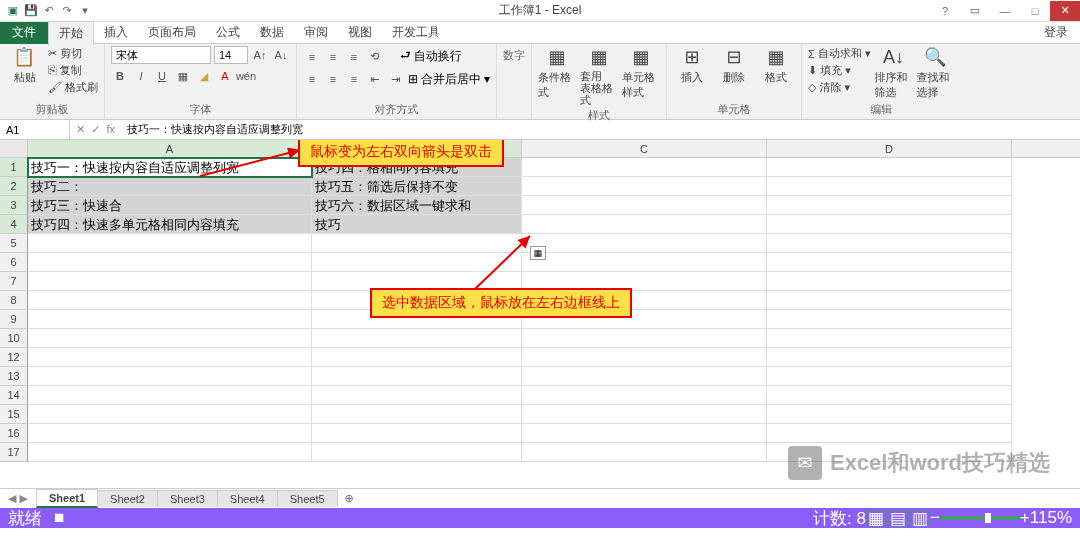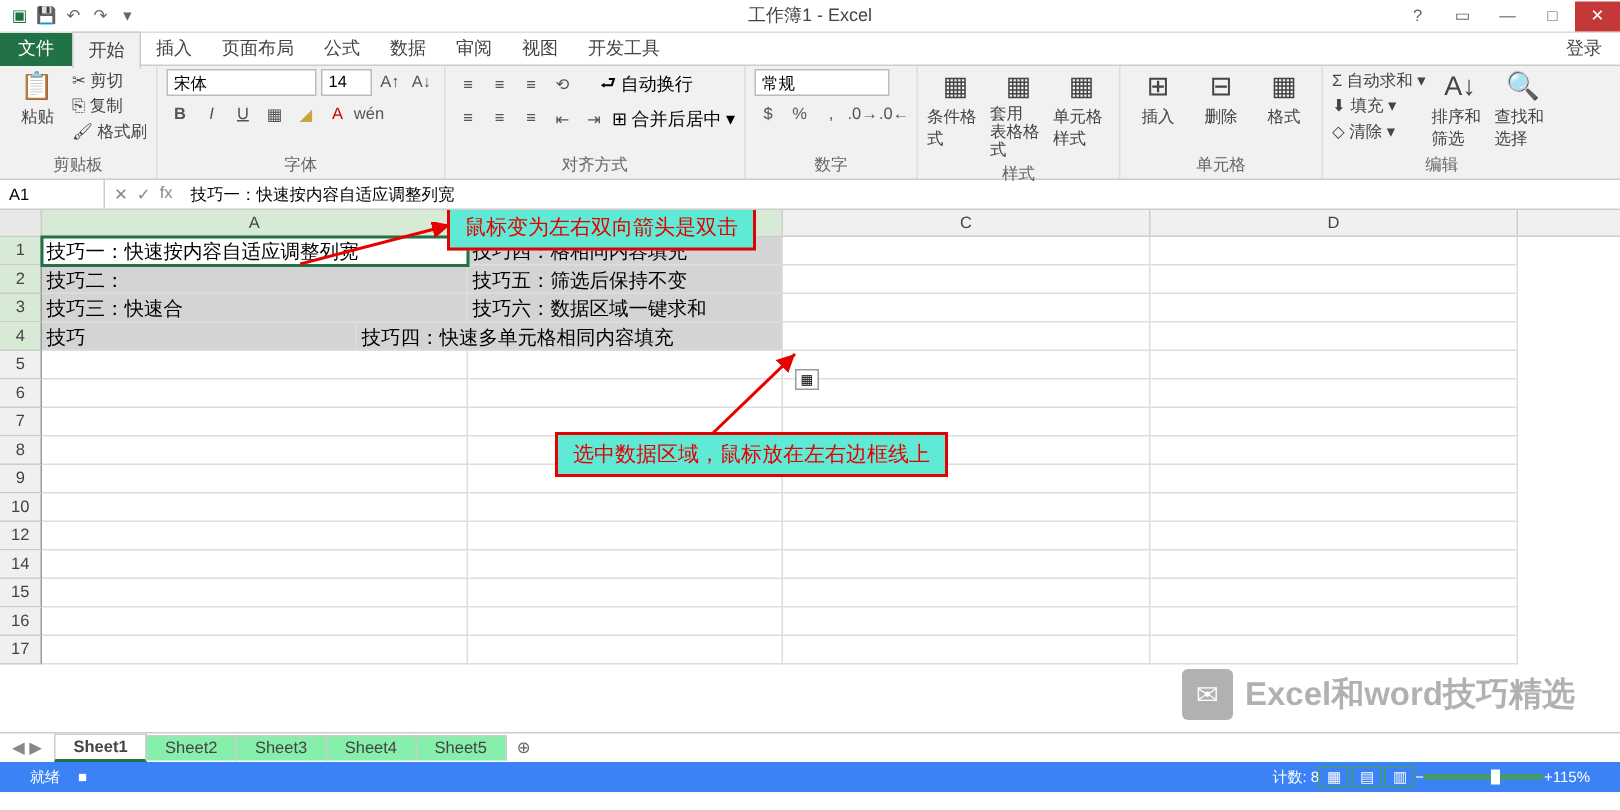--- a/index.html
+++ b/index.html
@@ -47,32 +47,32 @@
 .col-h.sel { background: #d6ead6; }
 .grid-rows { display: flex; flex-direction: column; }
 .grow { display: flex; height: 19px; }
 .row-h { width: 28px; background: #f0f0f0; border-right: 1px solid #999; border-bottom: 1px solid #ccc; text-align: center; font-size: 11px; color: #444; line-height: 19px; }
 .row-h.sel { background: #d6ead6; }
 .cell { border-right: 1px solid #ddd; border-bottom: 1px solid #ddd; font-size: 13px; font-family: "SimSun", serif; padding: 0 3px; line-height: 19px; overflow: hidden; white-space: nowrap; }
 .cell.selected { background: #d4d4d4; }
 .cell.active { background: #fff; outline: 2px solid #217346; outline-offset: -1px; position: relative; z-index: 2; }
 
 
-.anno { position: absolute; border: 2px solid #e60000; background: #5eead4; color: #e60000; font-size: 14px; padding: 4px 10px; z-index: 50; }
+.anno { position: absolute; border: 2px solid #e60000; background: #fde047; color: #e60000; font-size: 14px; padding: 4px 10px; z-index: 50; }
 .arrow-svg { position: absolute; z-index: 49; pointer-events: none; }
 
 
 .sheettabs-row { height: 20px; border-top: 1px solid #ccc; display: flex; align-items: center; background: #fff; font-size: 11px; }
 .st-nav { display: flex; gap: 4px; padding: 0 8px; color: #888; }
-.st-tab { padding: 2px 12px; border: 1px solid #ccc; border-bottom: none; margin-right: -1px; background: #86efac; color: #444; }
+.st-tab { padding: 2px 12px; border: 1px solid #ccc; border-bottom: none; margin-right: -1px; background: #e5e5e5; color: #444; }
 .st-tab.active { background: #fff; border-bottom: 2px solid #217346; font-weight: bold; }
 .st-add { padding: 0 8px; color: #666; }
 
 
-.statusbar { height: 20px; background: #3b82f6; color: #fff; display: flex; align-items: center; font-size: 10px; padding: 0 20px; gap: 12px; }
+.statusbar { height: 20px; background: #8b5cf6; color: #fff; display: flex; align-items: center; font-size: 17px; padding: 0 8px; gap: 12px; }
 .statusbar .right { margin-left: auto; display: flex; align-items: center; }
 .view-btns { display: flex; gap: 2px; }
 .view-btn { width: 20px; height: 14px; border: 1px solid #469b6e; display: flex; align-items: center; justify-content: center; }
 .zoom-slider { width: 80px; height: 4px; background: #469b6e; position: relative; }
 .zoom-thumb { position: absolute; width: 6px; height: 10px; background: #fff; top: -3px; left: 45px; }
 
 
 .watermark { position: absolute; right: 30px; bottom: 60px; display: flex; align-items: center; gap: 8px; opacity: 0.45; z-index: 100; pointer-events: none; }
 .wm-icon { width: 34px; height: 34px; border-radius: 4px; background: #555; color: #fff; display: flex; align-items: center; justify-content: center; font-size: 18px; }
 .wm-text { font-size: 22px; color: #555; font-weight: bold; white-space: nowrap; }
@@ -164,30 +164,20 @@
         <span class="icon-btn">≡</span>
         <span class="icon-btn">⇤</span>
         <span class="icon-btn">⇥</span>
         <span class="mini-row">⊞ <span>合并后居中</span> ▾</span>
       </div>
     </div>
     <div class="rgroup-label">对齐方式</div>
   </div>
 
   <div class="rgroup">
-    <div class="rgroup-body" style="flex-direction:column;gap:3px">
-      <div class="font-sel" style="width:90px">常规</div>
-      <div class="mini-row">
-        <span class="icon-btn">$</span>
-        <span class="icon-btn">%</span>
-        <span class="icon-btn">,</span>
-        <span class="icon-btn">.0→</span>
-        <span class="icon-btn">.0←</span>
-      </div>
-    </div>
     <div class="rgroup-label">数字</div>
   </div>
 
   <div class="rgroup">
     <div class="rgroup-body">
       <div class="big-btn">
           <div class="big-icon">▦</div>
           <span>条件格式</span>
         </div>
       <div class="big-btn">
@@ -276,22 +266,22 @@
       </div>
       <div class="grow">
         <div class="row-h sel">3</div>
         <div class="cell selected" style="width: 284px;">技巧三：快速合</div>
         <div class="cell selected" style="width: 210px;">技巧六：数据区域一键求和</div>
         <div class="cell" style="width: 245px;"></div>
         <div class="cell" style="width: 245px;"></div>
       </div>
       <div class="grow">
         <div class="row-h sel">4</div>
+        <div class="cell selected" style="width: 284px;">技巧四：快速多单元格相同内容填充</div>
         <div class="cell selected" style="width: 210px;">技巧</div>
-        <div class="cell selected" style="width: 284px;">技巧四：快速多单元格相同内容填充</div>
         <div class="cell" style="width: 245px;"></div>
         <div class="cell" style="width: 245px;"></div>
       </div>
       <div class="grow">
         <div class="row-h">5</div>
         <div class="cell" style="width: 284px;"></div>
         <div class="cell" style="width: 210px;"></div>
         <div class="cell" style="width: 245px;"></div>
         <div class="cell" style="width: 245px;"></div>
       </div>
@@ -325,20 +315,27 @@
       </div>
       <div class="grow">
         <div class="row-h">10</div>
         <div class="cell" style="width: 284px;"></div>
         <div class="cell" style="width: 210px;"></div>
         <div class="cell" style="width: 245px;"></div>
         <div class="cell" style="width: 245px;"></div>
       </div>
       <div class="grow">
         <div class="row-h">12</div>
+        <div class="cell" style="width: 284px;"></div>
+        <div class="cell" style="width: 210px;"></div>
+        <div class="cell" style="width: 245px;"></div>
+        <div class="cell" style="width: 245px;"></div>
+      </div>
+      <div class="grow">
+        <div class="row-h">13</div>
         <div class="cell" style="width: 284px;"></div>
         <div class="cell" style="width: 210px;"></div>
         <div class="cell" style="width: 245px;"></div>
         <div class="cell" style="width: 245px;"></div>
       </div>
       <div class="grow">
         <div class="row-h">14</div>
         <div class="cell" style="width: 284px;"></div>
         <div class="cell" style="width: 210px;"></div>
         <div class="cell" style="width: 245px;"></div>

